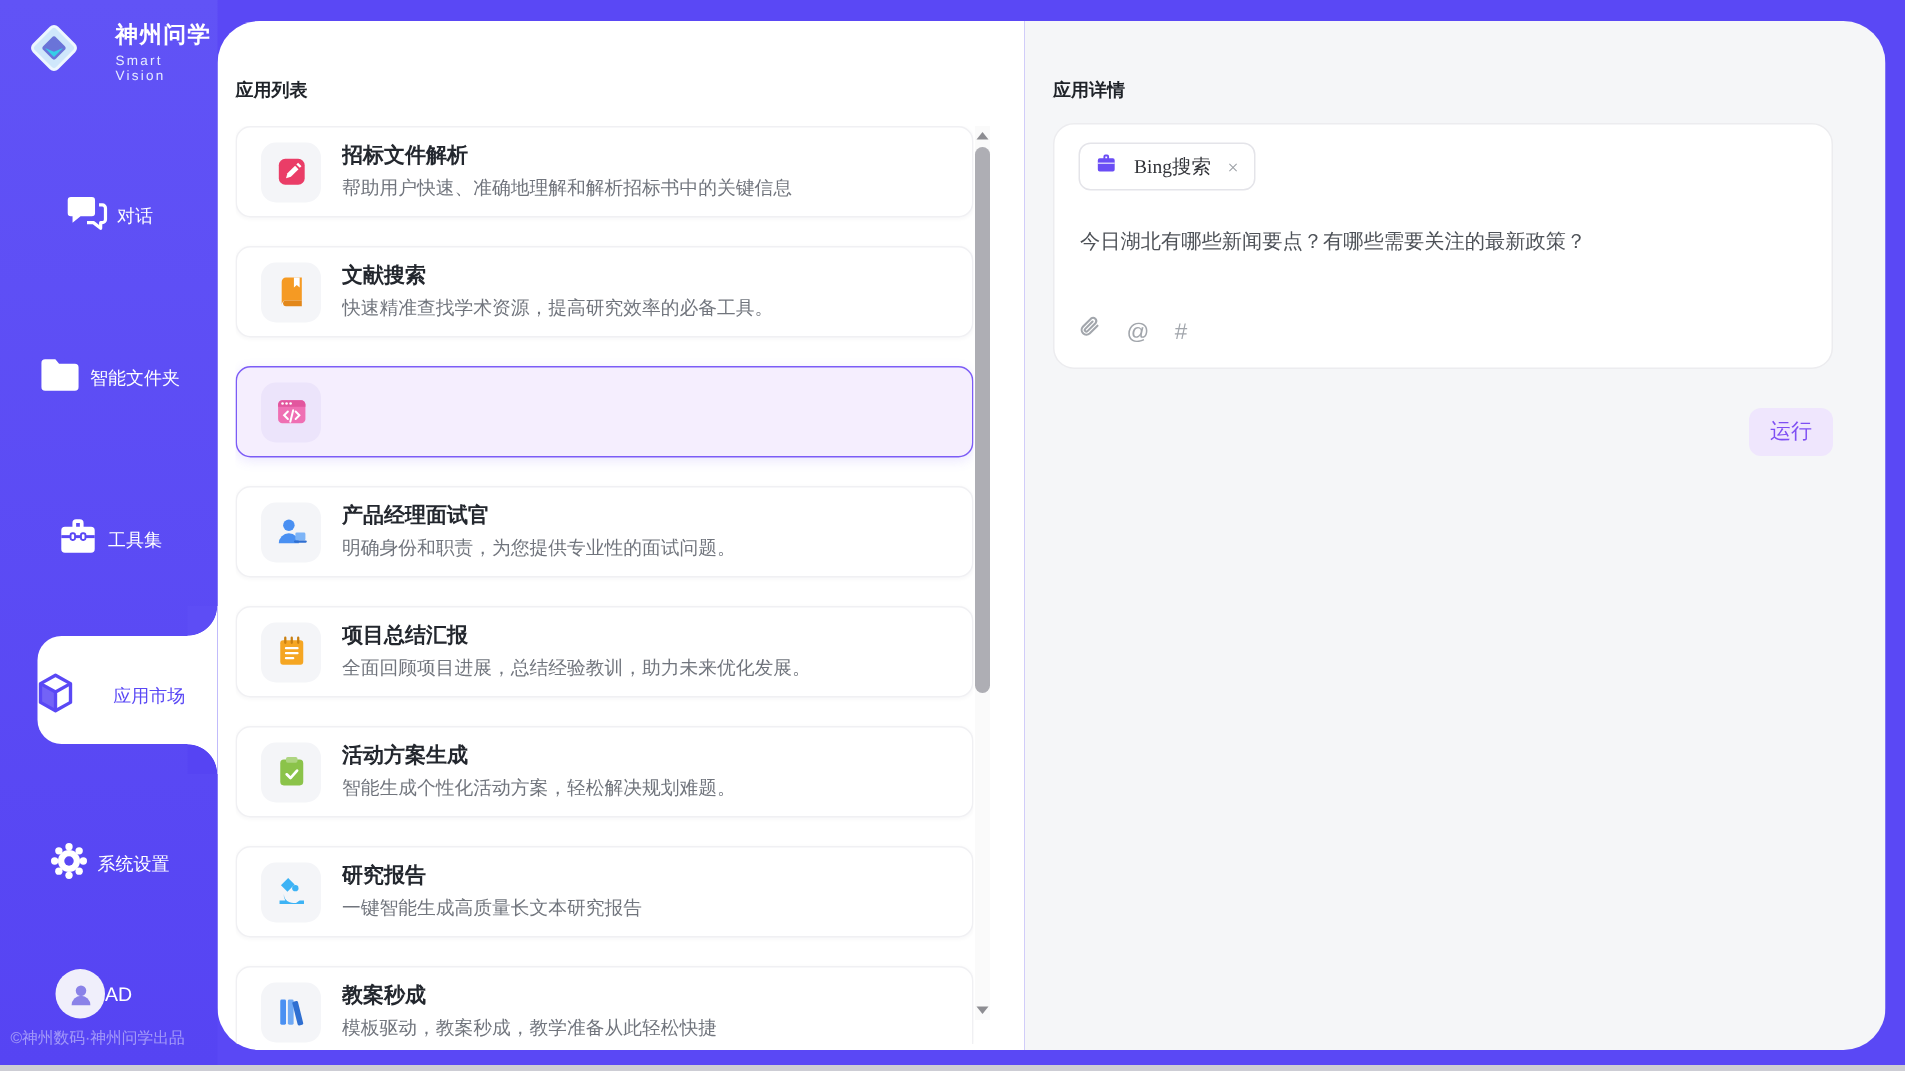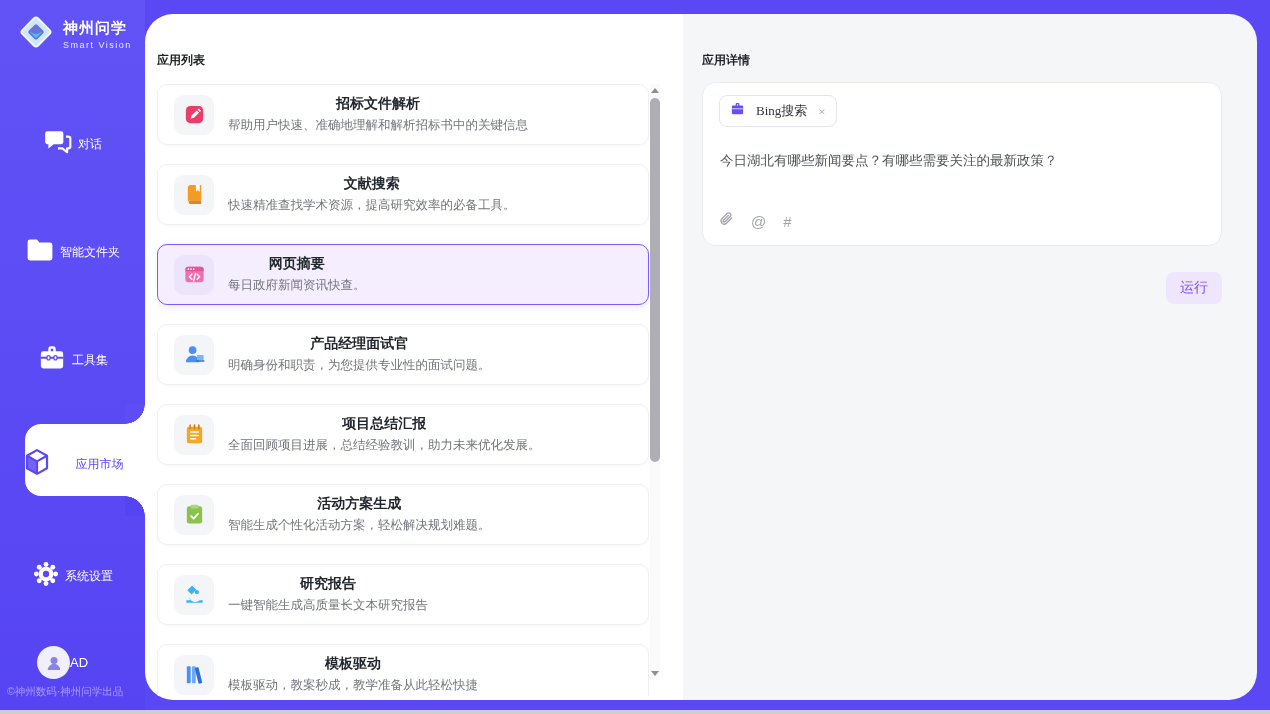--- a/index.html
+++ b/index.html
@@ -7,21 +7,21 @@
   body {
     position:relative;
     background:#5a48f5;
     font-family:"Liberation Sans","DejaVu Sans",sans-serif;
     color:#23272e;
   }
   body::after { content:""; position:absolute; left:0; right:0; bottom:0; height:4px; background:#cdcdd4; }
 
   
   .sidebar { position:absolute; left:0; top:0; width:145px; height:710px; background:linear-gradient(180deg,#6153f6 0%,#5644f3 100%); }
-  .logo { position:absolute; left:16px; top:12px; display:flex; align-items:center; gap:7px; }
+  .logo { position:absolute; left:16px; top:12px; display:flex; align-items:center; gap:21px; }
   .logo-text .cn { color:#fff; font-size:15px; font-weight:bold; letter-spacing:1px; }
   .logo-text .en { color:#e6ecff; font-size:9px; letter-spacing:1.5px; margin-top:2px; }
   .nav-item { position:absolute; left:0; width:145px; height:64px; display:flex; flex-direction:row; align-items:center; justify-content:center; gap:5px; cursor:pointer; z-index:2; }
   .nav-item .lbl { color:#fff; font-size:12px; }
   .nav-item.active .lbl { color:#5a48f5; }
   .active-blob { position:absolute; left:25px; top:424px; width:120px; height:72px; background:#fff; border-radius:16px 0 0 16px; z-index:1; }
   .fillet-top { position:absolute; left:125px; top:404px; width:20px; height:20px; background:radial-gradient(circle at 0 0, #5d4df5 19.5px, #fff 20px); z-index:1; }
   .fillet-bottom { position:absolute; left:125px; top:496px; width:20px; height:20px; background:radial-gradient(circle at 0 100%, #5644f3 19.5px, #fff 20px); z-index:1; }
   .user-row { position:absolute; left:37px; top:646px; display:flex; align-items:center; }
   .avatar { width:33px; height:33px; border-radius:50%; background:#f0effb; display:flex; align-items:center; justify-content:center; }
@@ -31,21 +31,21 @@
   
   .main-card { position:absolute; left:145px; top:14px; width:1112px; height:686px; border-radius:28px; display:flex; overflow:hidden; }
   .list-panel { width:538px; background:#fff; position:relative; }
   .panel-title { font-size:12px; font-weight:bold; color:#1f2329; }
   .list-panel .panel-title { position:absolute; left:12px; top:38px; }
   .app-list { position:absolute; left:12px; top:70px; width:492px; height:612px; overflow:hidden; }
   .app-item { height:61px; margin-bottom:19px; background:#fff; border:1px solid #f0f0f3; border-radius:10px; box-shadow:0 1px 3px rgba(30,30,60,.04); display:flex; align-items:center; padding:0 16px; cursor:pointer; }
   .app-item.selected { border:1px solid #7c5cf6; background:#f5eefe; box-shadow:0 2px 8px rgba(124,92,246,.15); }
   .tile { width:40px; height:40px; border-radius:10px; background:#f4f5f8; display:flex; align-items:center; justify-content:center; flex:none; }
   .app-item.selected .tile { background:#ece4fb; }
-  .app-meta { margin-left:14px; overflow:hidden;text-align:center; }
+  .app-meta { margin-left:14px; overflow:hidden; }
   .app-name { font-size:14px; font-weight:bold; color:#23272e; white-space:nowrap; }
   .app-desc { font-size:12.5px; color:#71757d; margin-top:4px; white-space:nowrap; }
 
   
   .scrollbar { position:absolute; left:505px; top:70px; width:10px; height:596px; background:#fafafa; }
   .sb-arrow { position:absolute; left:1px; width:0; height:0; border-left:4px solid transparent; border-right:4px solid transparent; }
   .sb-up { top:4px; border-bottom:5px solid #8d8d92; }
   .sb-down { bottom:4px; border-top:5px solid #8d8d92; }
   .sb-thumb { position:absolute; left:0; top:14px; width:10px; height:364px; background:#aeaeb4; border-radius:5px; cursor:grab; }
 
@@ -197,24 +197,20 @@
         <span class="tile">
           <svg width="23" height="23" viewBox="0 0 24 24">
             <rect x="2.5" y="4" width="19" height="16" rx="3" fill="#ef6fb3"></rect>
             <path d="M2.5 7a3 3 0 0 1 3-3h13a3 3 0 0 1 3 3v1.5h-19z" fill="#e2569e"></path>
             <circle cx="5.6" cy="6.3" r=".9" fill="#fff"></circle>
               <circle cx="8.4" cy="6.3" r=".9" fill="#fff"></circle>
               <circle cx="11.2" cy="6.3" r=".9" fill="#fff"></circle>
             <path d="M9.3 11.8l-2.6 2.6 2.6 2.6M14.7 11.8l2.6 2.6-2.6 2.6M13 11l-2 8" stroke="#fff" stroke-width="1.4" fill="none" stroke-linecap="round"></path>
           </svg>
         </span>
-        <span class="app-meta">
-          <div class="app-name">网页摘要</div>
-          <div class="app-desc">每日政府新闻资讯快查。</div>
-        </span>
       </div>
 
       <div class="app-item">
         <span class="tile">
           <svg width="23" height="23" viewBox="0 0 24 24">
             <circle cx="10" cy="7.5" r="4" fill="#4a90f2"></circle>
             <path d="M3 20a7 7 0 0 1 14 0z" fill="#4a90f2"></path>
             <rect x="14.5" y="12.5" width="7" height="5.5" rx="1" fill="#7db4f7"></rect>
             <rect x="13.5" y="18" width="9" height="1.6" rx=".8" fill="#2f6fd1"></rect>
           </svg>
@@ -269,21 +265,21 @@
 
       <div class="app-item">
         <span class="tile">
           <svg width="23" height="23" viewBox="0 0 24 24">
             <rect x="4" y="3.5" width="4" height="17.5" rx="1" fill="#4a90f2"></rect>
             <rect x="9.3" y="3.5" width="4" height="17.5" rx="1" fill="#6fa9f5"></rect>
             <rect x="14.2" y="4.5" width="4" height="17" rx="1" transform="rotate(-14 16.2 13)" fill="#2f6fd1"></rect>
           </svg>
         </span>
         <span class="app-meta">
-          <div class="app-name">模板驱动</div>
+          <div class="app-name">教案秒成</div>
           <div class="app-desc">模板驱动，教案秒成，教学准备从此轻松快捷</div>
         </span>
       </div>
 
     </div>
 
     <div class="scrollbar">
       <div class="sb-arrow sb-up"></div>
       <div class="sb-thumb"></div>
       <div class="sb-arrow sb-down"></div>

